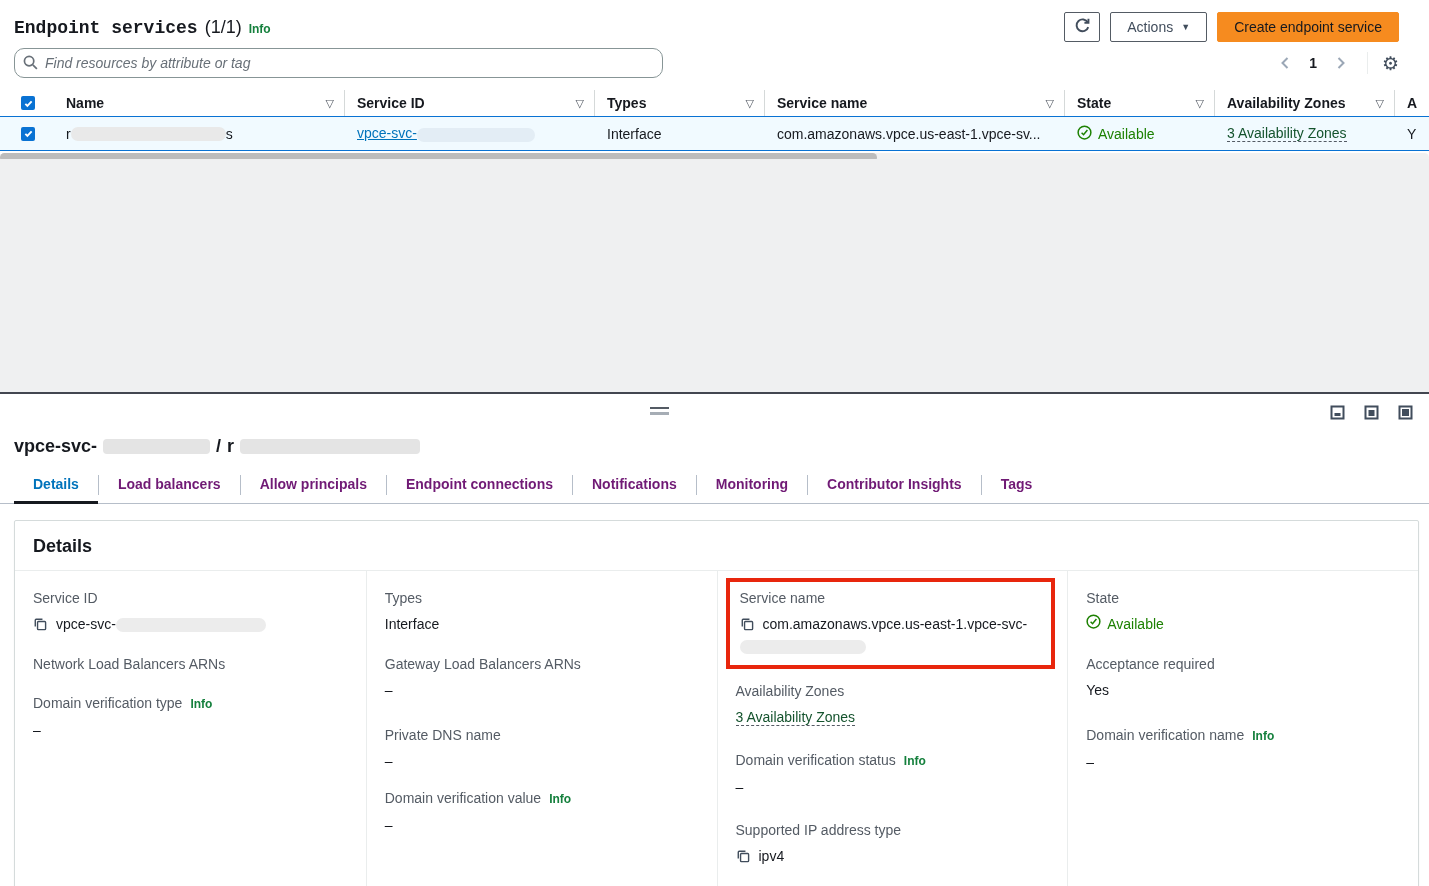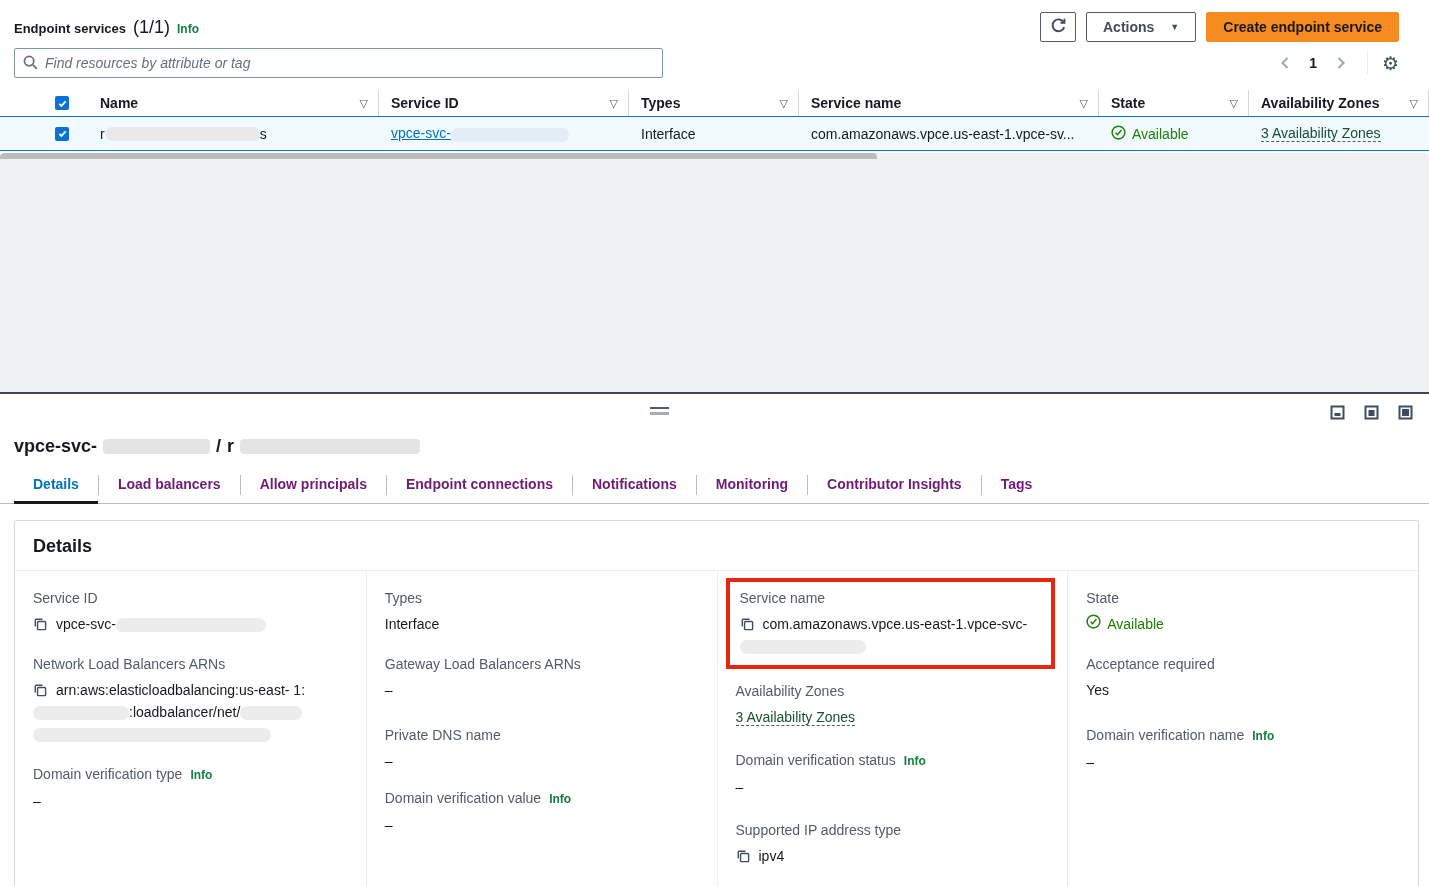--- a/index.html
+++ b/index.html
@@ -7,44 +7,44 @@
   body {
     font-family: "Liberation Sans", "DejaVu Sans", sans-serif;
     font-size: 14px;
     color: #16191f;
     background: #fff;
   }
   
   .top-area { height: 159px; overflow: hidden; padding-top: 12px; background: #fff; }
   .top-bar { display: flex; justify-content: space-between; align-items: center; margin: 0 30px 0 14px; height: 30px; }
   .page-title-wrap { display: flex; align-items: baseline; gap: 7px; }
-  .page-title { font-size: 13px; font-weight: 700; }
+  .page-title { font-size: 18px; font-weight: 700; font-family: Liberation Mono, monospace; }
   .page-count { font-size: 18px; font-weight: 400; color: #16191f; }
   .info-link { color: #15803d; font-size: 12px; font-weight: 700; text-decoration: none; cursor: pointer; }
   .top-actions { display: flex; gap: 10px; align-items: center; }
   .btn { height: 30px; border: 1px solid #545b64; border-radius: 2px; background: #fff; color: #414d5c;
-         font-weight: 700; font-size: 14px; display: inline-flex; align-items: center; gap: 16px;
+         font-weight: 400; font-size: 14px; display: inline-flex; align-items: center; gap: 8px;
          padding: 0 16px; cursor: pointer; font-family: inherit; }
   .btn-icon { width: 36px; justify-content: center; padding: 0; }
   .btn-primary { background: #f68b1f; border-color: #f68b1f; color: #16191f; }
   .caret { font-size: 9px; color: #414d5c; }
   .search-row { display: flex; justify-content: space-between; align-items: center; margin: 6px 30px 0 14px; height: 30px; }
   .search-box { position: relative; width: 649px; }
-  .search-box input { width: 100%; height: 30px; border: 1px solid #879596; border-radius: 2px;
+  .search-box input { width: 100%; height: 30px; border: 1px solid #879596; border-radius: 10px;
         padding: 0 8px 0 30px; font-size: 14px; font-style: italic; color: #16191f; font-family: inherit; }
   .search-box input::placeholder { color: #687078; font-style: italic; }
   .search-icon-wrap { position: absolute; left: 8px; top: 6px; }
   .pager { display: flex; align-items: center; gap: 4px; }
   .pager-btn { background: none; border: none; cursor: pointer; padding: 4px 6px; display: flex; align-items: center; }
   .pager-num { font-weight: 700; padding: 0 8px; }
   .pager-sep { width: 1px; height: 22px; background: #eaeded; margin: 0 10px; }
   .gear-btn { background: none; border: none; cursor: pointer; font-size: 19px; color: #414d5c; line-height: 1; }
   
   .grid-table { margin-top: 12px; }
-  .t-head, .t-row { display: grid; grid-template-columns: 54px 291px 250px 170px 300px 150px 180px 34px; padding-left: 34px; }
+  .t-head, .t-row { display: grid; grid-template-columns: 54px 291px 250px 170px 300px 150px 180px 34px; }
   .t-head { height: 26px; }
   .th { display: flex; align-items: center; padding: 0 10px 0 12px; font-weight: 700; font-size: 14px;
         border-right: 1px solid #d5d9d9; overflow: hidden; white-space: nowrap; }
   .th:last-child { border-right: none; }
   .sort-ic { margin-left: auto; font-size: 11px; color: #545b64; cursor: pointer; padding-left: 8px; }
   .cb-cell { display: flex; align-items: center; justify-content: center; border-right: none !important; }
   .checkbox { width: 14px; height: 14px; background: #0972d3; border-radius: 2px; display: inline-flex;
               align-items: center; justify-content: center; cursor: pointer; }
   .t-row { height: 35px; background: #f1faff; border-top: 1px solid #0972d3; border-bottom: 1px solid #0972d3; }
   .td { display: flex; align-items: center; padding: 0 10px 0 12px; white-space: nowrap; overflow: hidden; font-size: 14px; }
@@ -295,28 +295,20 @@
             <span class="copy-ic"><svg width="14" height="14" viewBox="0 0 16 16" fill="none" stroke="#414d5c" stroke-width="1.6">
                   <rect x="5.2" y="5.2" width="9.2" height="9.2" rx="1"></rect>
                   <path d="M2.6 10.8 V3.6 a1 1 0 0 1 1-1 h7.2"></path>
                 </svg></span><span>vpce-svc-</span><span class="blur" style="width:150px"></span>
           </div>
         </div>
         <div class="f">
           <div class="f-label">
               <span>Network Load Balancers ARNs</span>
             </div>
-          <div class="f-value">
-            <span class="copy-ic"><svg width="14" height="14" viewBox="0 0 16 16" fill="none" stroke="#414d5c" stroke-width="1.6">
-                  <rect x="5.2" y="5.2" width="9.2" height="9.2" rx="1"></rect>
-                  <path d="M2.6 10.8 V3.6 a1 1 0 0 1 1-1 h7.2"></path>
-                </svg></span><span>arn:aws:elasticloadbalancing:us-east-</span>
-            <span>1:</span><span class="blur" style="width:96px"></span><span>:loadbalancer/net/</span><span class="blur" style="width:62px"></span>
-            <span class="blur" style="width:238px"></span>
-          </div>
         </div>
         <div class="f">
           <div class="f-label">
             <span>Domain verification type</span>
             <a class="info-link">Info</a>
           </div>
           <div class="f-value">–</div>
         </div>
       </div>
 

